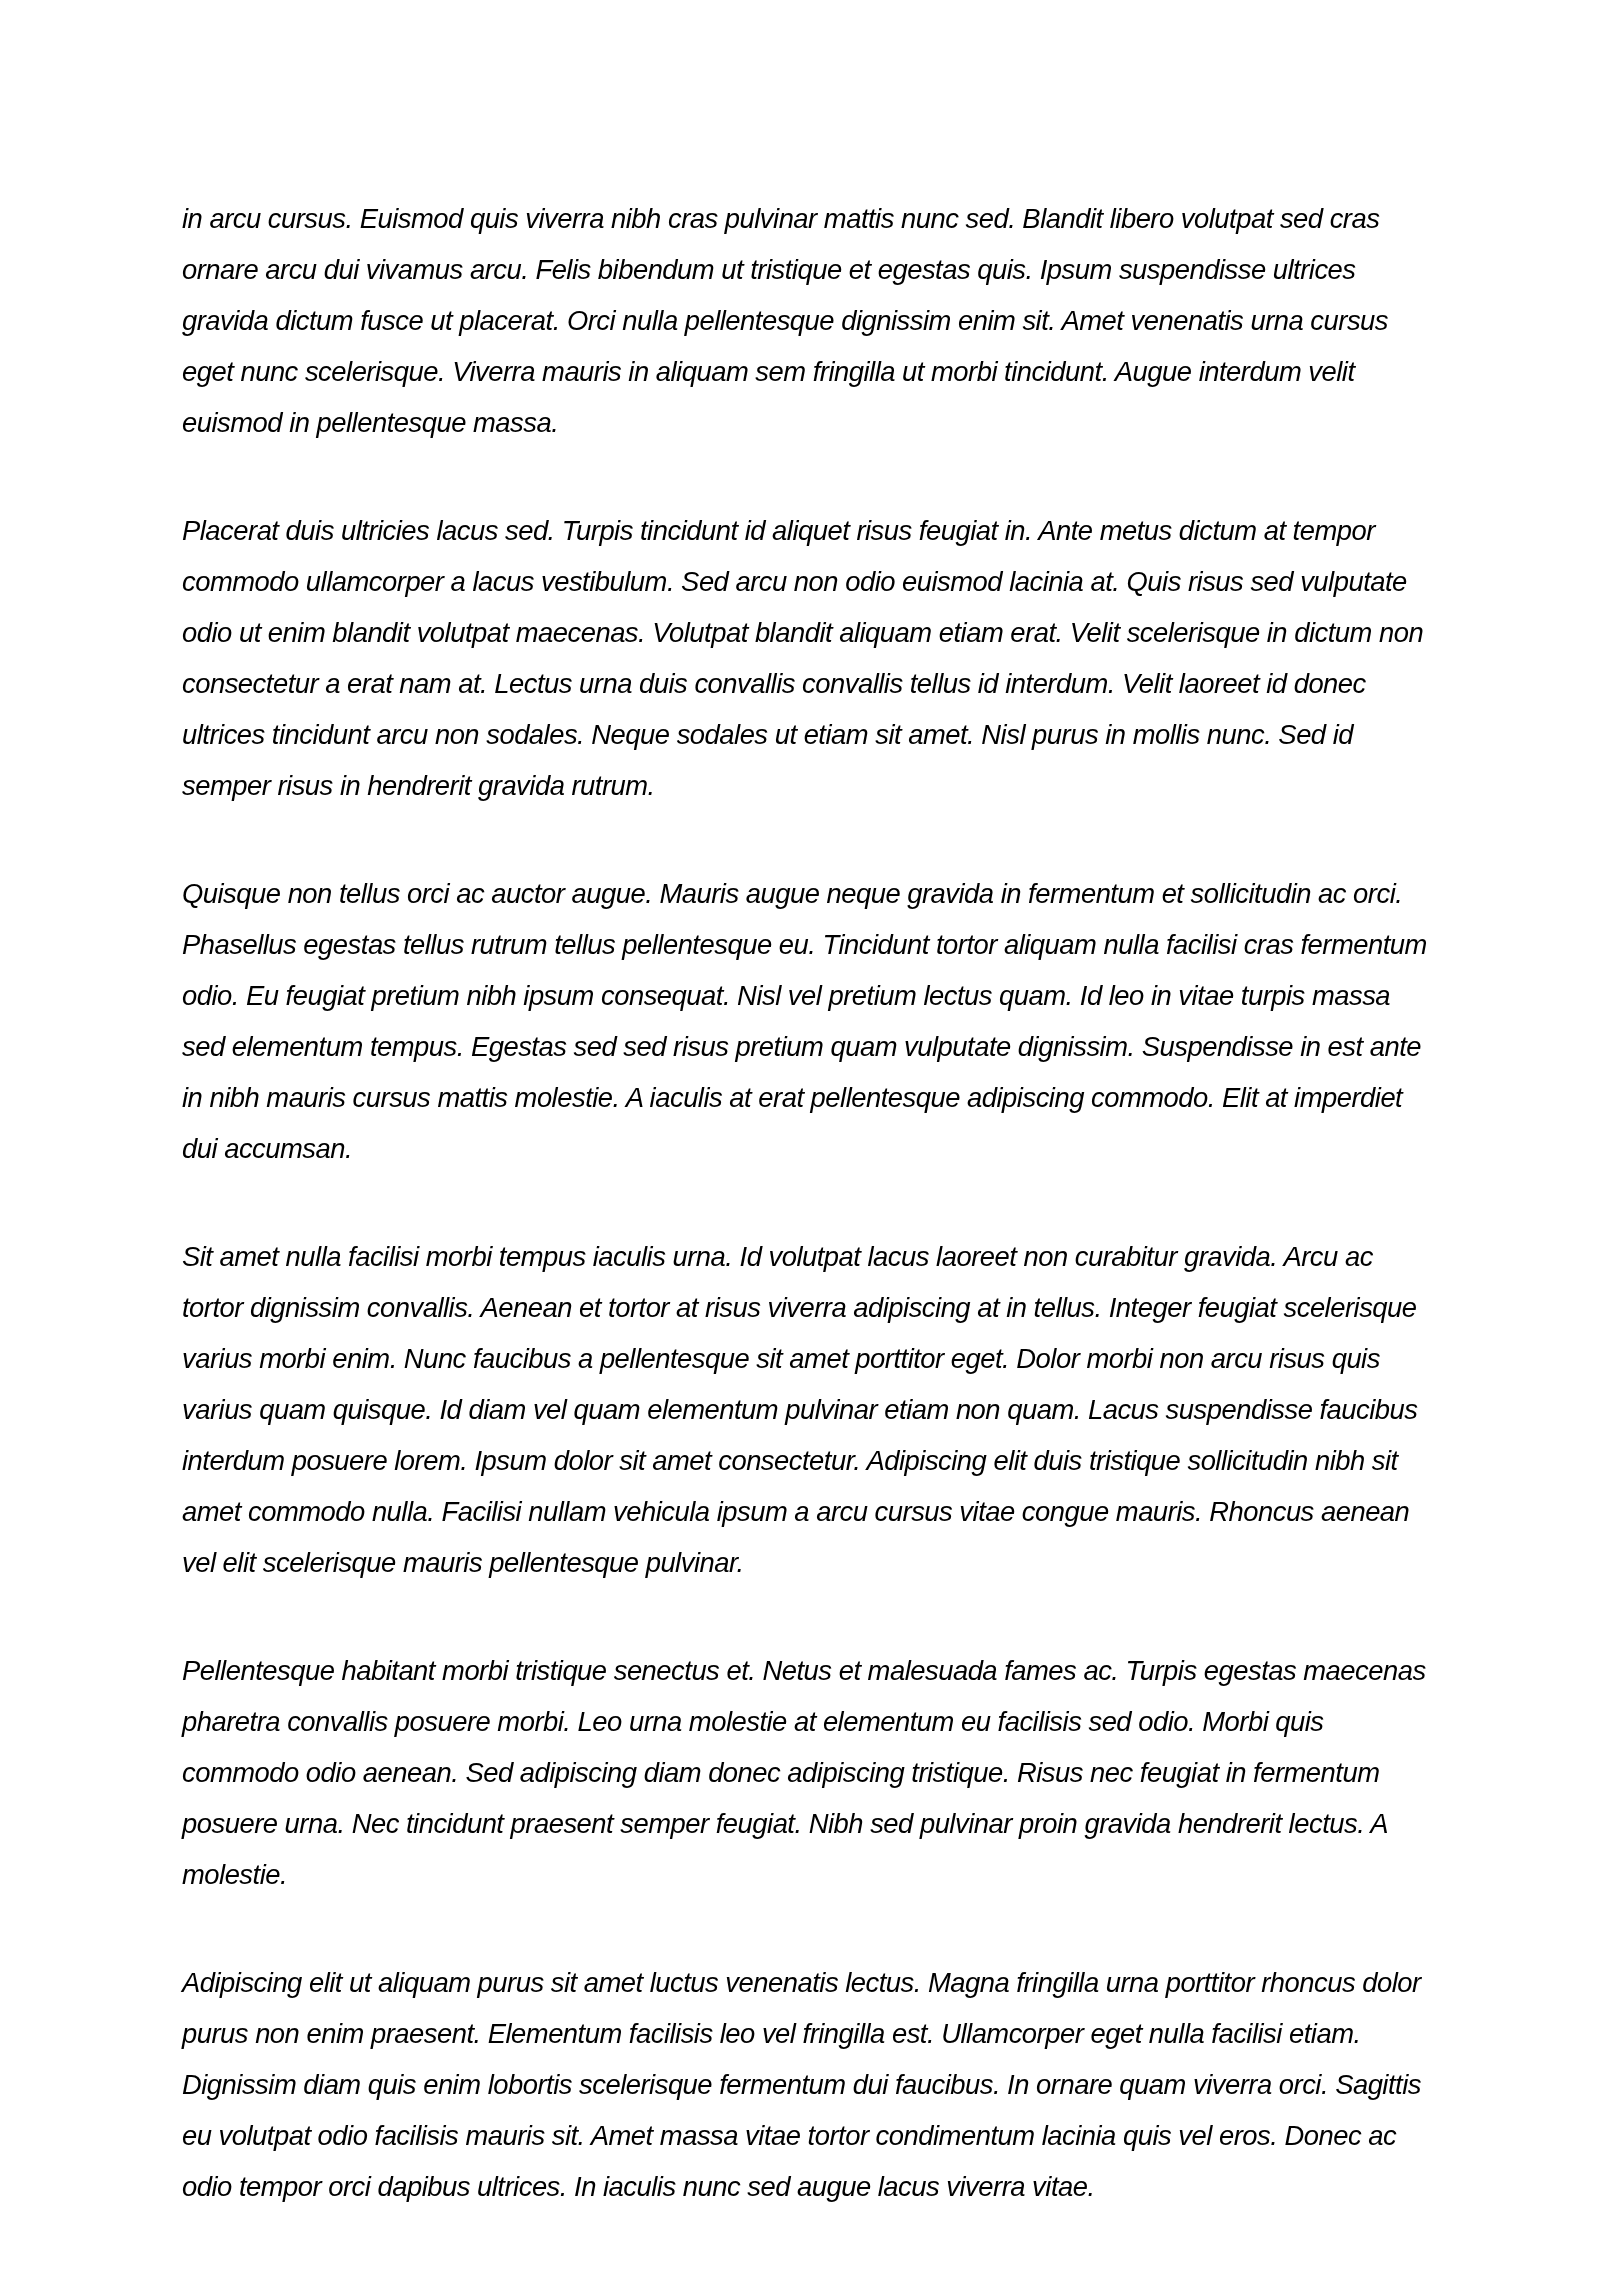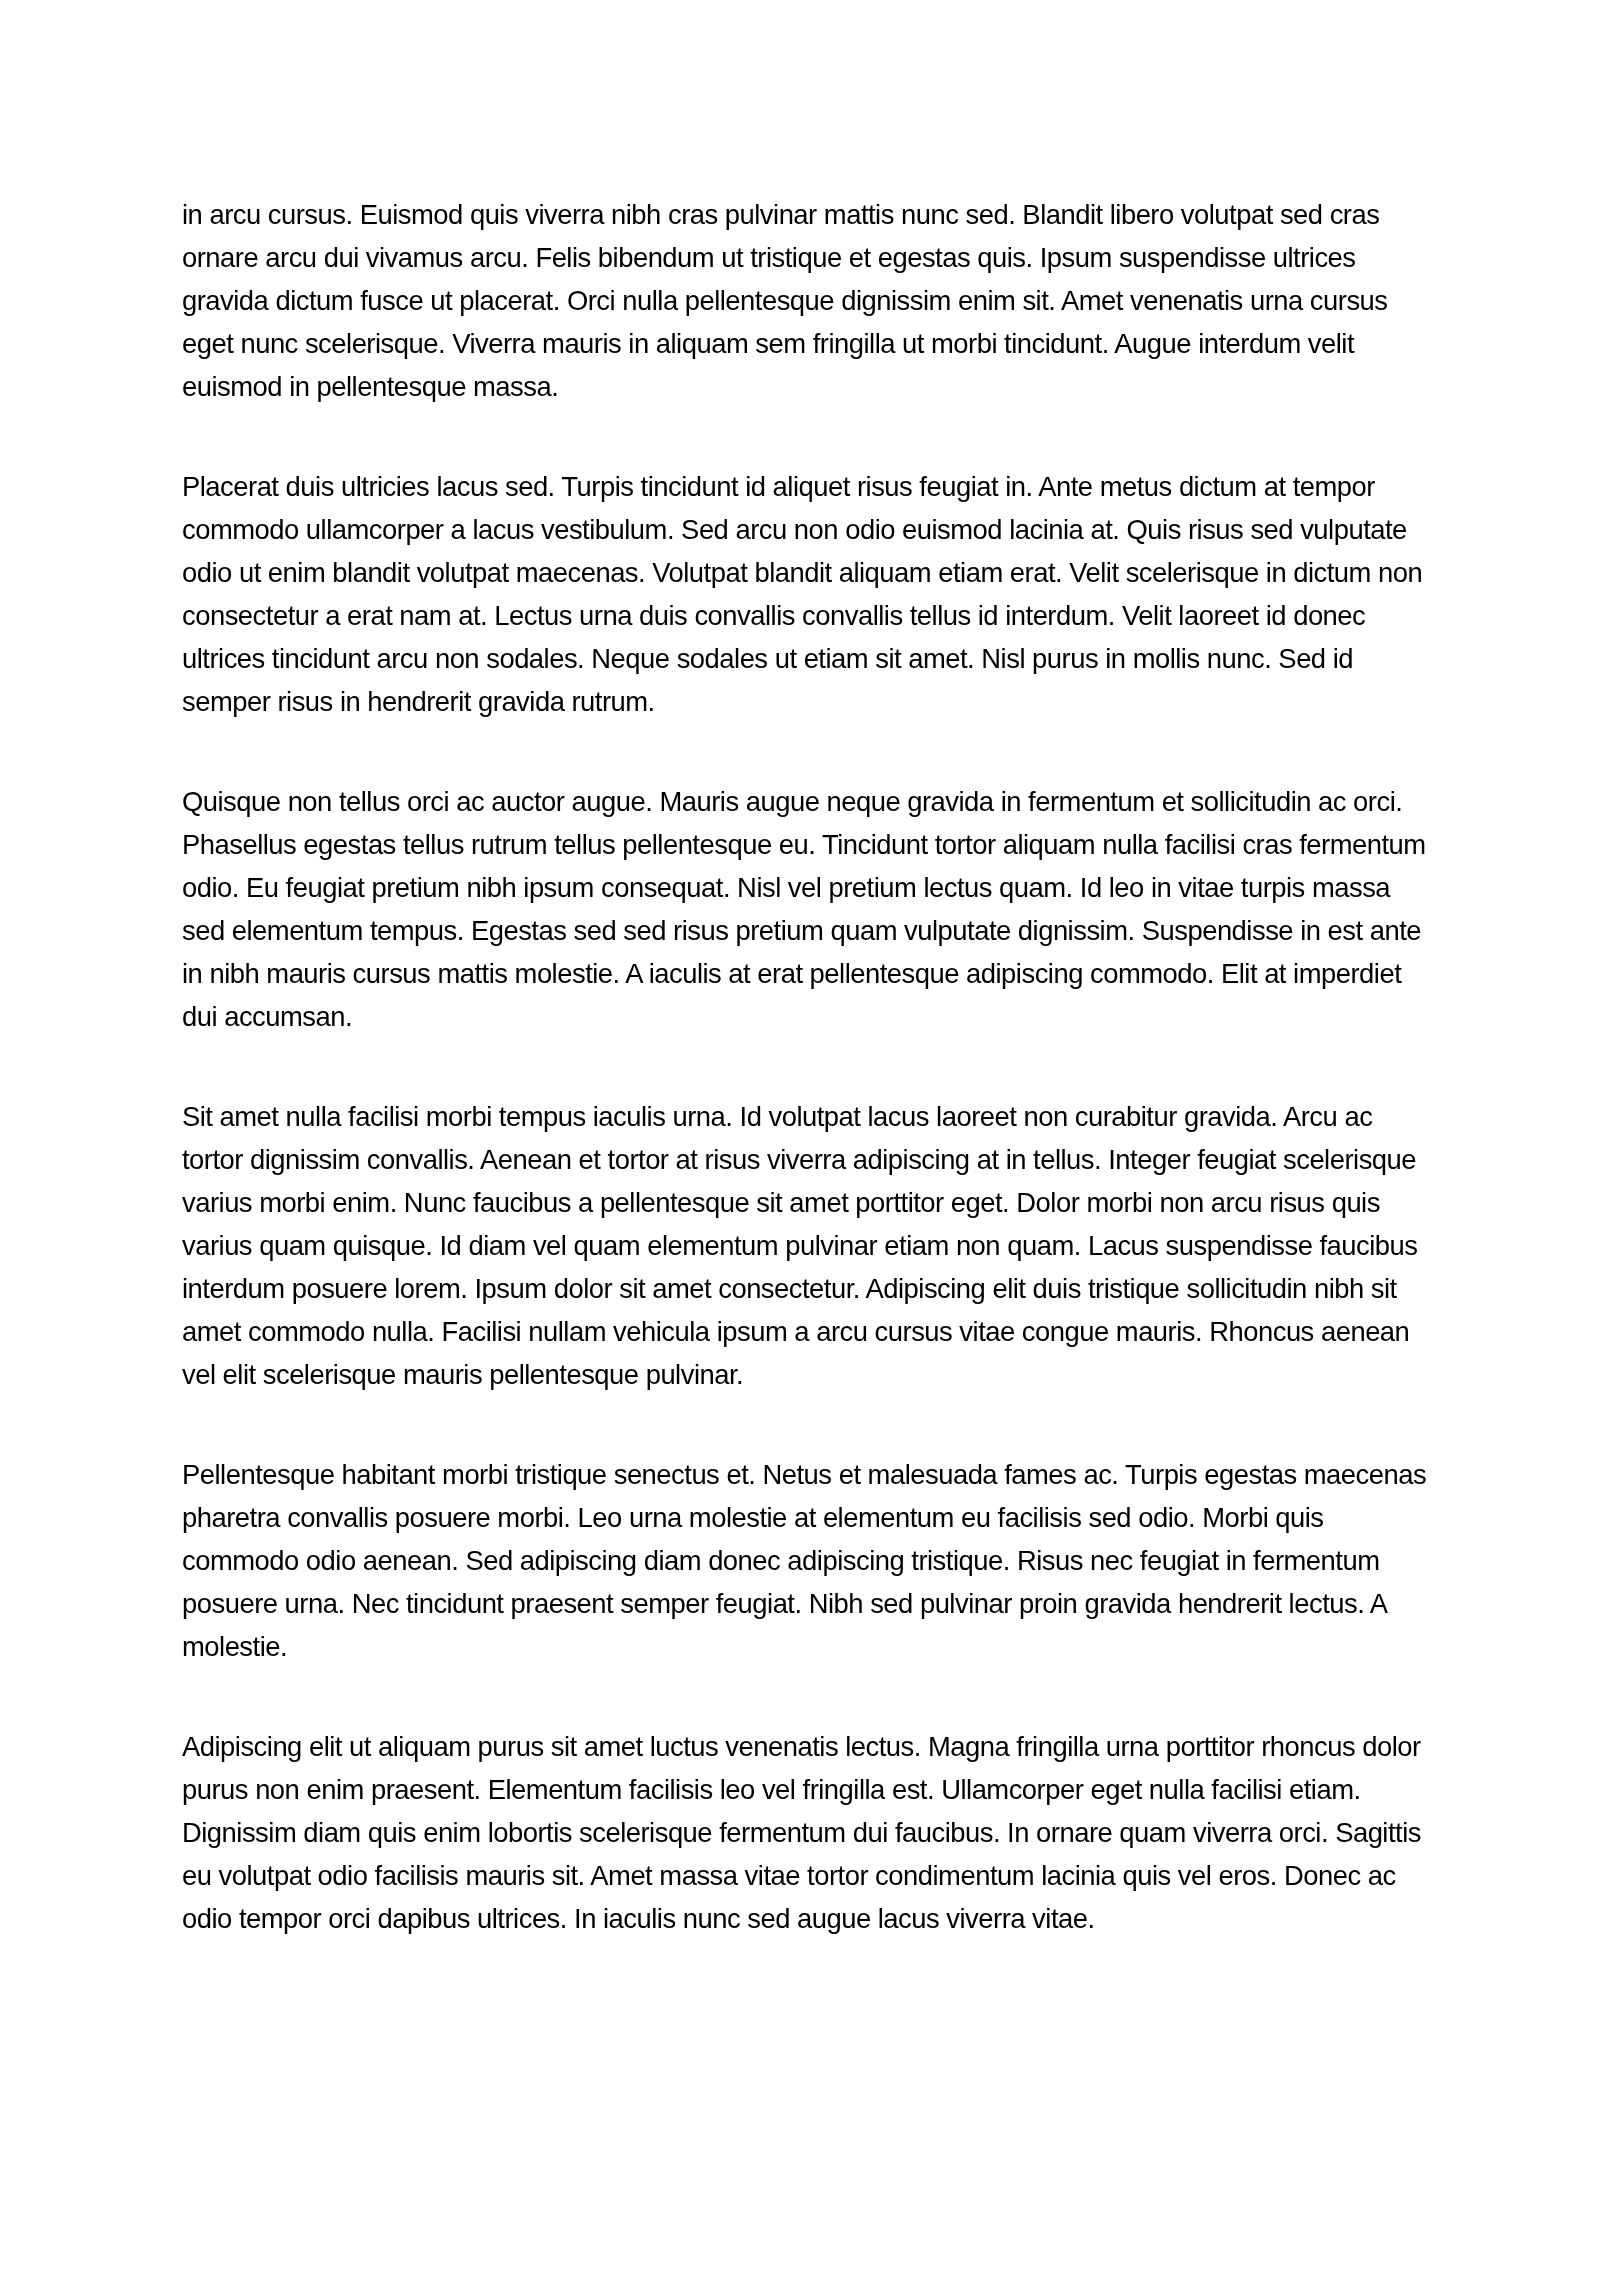--- a/index.html
+++ b/index.html
@@ -12,26 +12,27 @@
     width: 1621px;
     height: 2293px;
     background: #ffffff;
     box-sizing: border-box;
     padding: 193px 182px 0 182px;
     overflow: hidden;
   }
   .para {
     font-family: "Liberation Sans", sans-serif;
     font-size: 27.4px;
-    line-height: 43px;
+    line-height: 51px;
     letter-spacing: -0.5px;
     color: #000000;
     text-align: left;
     margin: 0 0 57px 0;
     padding: 0;
+    font-style: italic;
   }
 </style>
 </head>
 <body>
 
 <div class="page">
   <p class="para">in arcu cursus. Euismod quis viverra nibh cras pulvinar mattis nunc sed. Blandit libero volutpat sed cras ornare arcu dui vivamus arcu. Felis bibendum ut tristique et egestas quis. Ipsum suspendisse ultrices gravida dictum fusce ut placerat. Orci nulla pellentesque dignissim enim sit. Amet venenatis urna cursus eget nunc scelerisque. Viverra mauris in aliquam sem fringilla ut morbi tincidunt. Augue interdum velit euismod in pellentesque massa.</p>
   <p class="para">Placerat duis ultricies lacus sed. Turpis tincidunt id aliquet risus feugiat in. Ante metus dictum at tempor commodo ullamcorper a lacus vestibulum. Sed arcu non odio euismod lacinia at. Quis risus sed vulputate odio ut enim blandit volutpat maecenas. Volutpat blandit aliquam etiam erat. Velit scelerisque in dictum non consectetur a erat nam at. Lectus urna duis convallis convallis tellus id interdum. Velit laoreet id donec ultrices tincidunt arcu non sodales. Neque sodales ut etiam sit amet. Nisl purus in mollis nunc. Sed id semper risus in hendrerit gravida rutrum.</p>
   <p class="para">Quisque non tellus orci ac auctor augue. Mauris augue neque gravida in fermentum et sollicitudin ac orci. Phasellus egestas tellus rutrum tellus pellentesque eu. Tincidunt tortor aliquam nulla facilisi cras fermentum odio. Eu feugiat pretium nibh ipsum consequat. Nisl vel pretium lectus quam. Id leo in vitae turpis massa sed elementum tempus. Egestas sed sed risus pretium quam vulputate dignissim. Suspendisse in est ante in nibh mauris cursus mattis molestie. A iaculis at erat pellentesque adipiscing commodo. Elit at imperdiet dui accumsan.</p>
   <p class="para">Sit amet nulla facilisi morbi tempus iaculis urna. Id volutpat lacus laoreet non curabitur gravida. Arcu ac tortor dignissim convallis. Aenean et tortor at risus viverra adipiscing at in tellus. Integer feugiat scelerisque varius morbi enim. Nunc faucibus a pellentesque sit amet porttitor eget. Dolor morbi non arcu risus quis varius quam quisque. Id diam vel quam elementum pulvinar etiam non quam. Lacus suspendisse faucibus interdum posuere lorem. Ipsum dolor sit amet consectetur. Adipiscing elit duis tristique sollicitudin nibh sit amet commodo nulla. Facilisi nullam vehicula ipsum a arcu cursus vitae congue mauris. Rhoncus aenean vel elit scelerisque mauris pellentesque pulvinar.</p>

